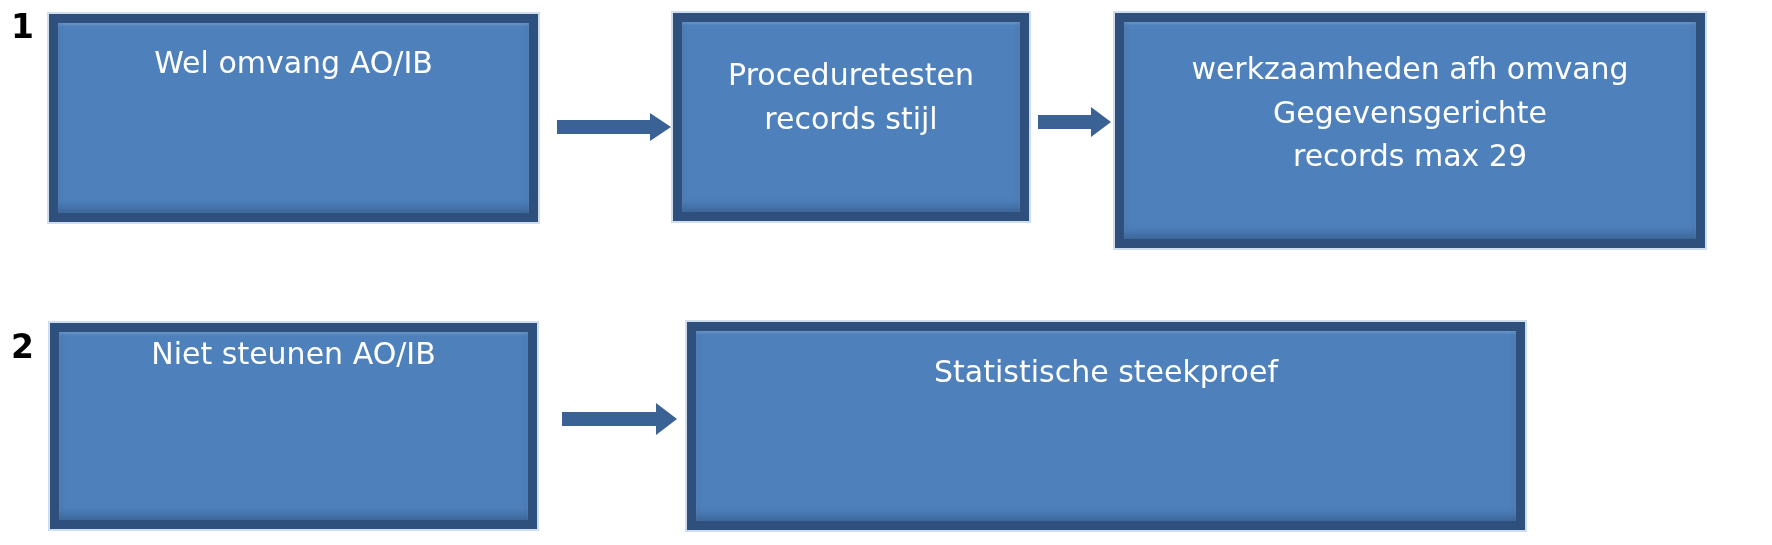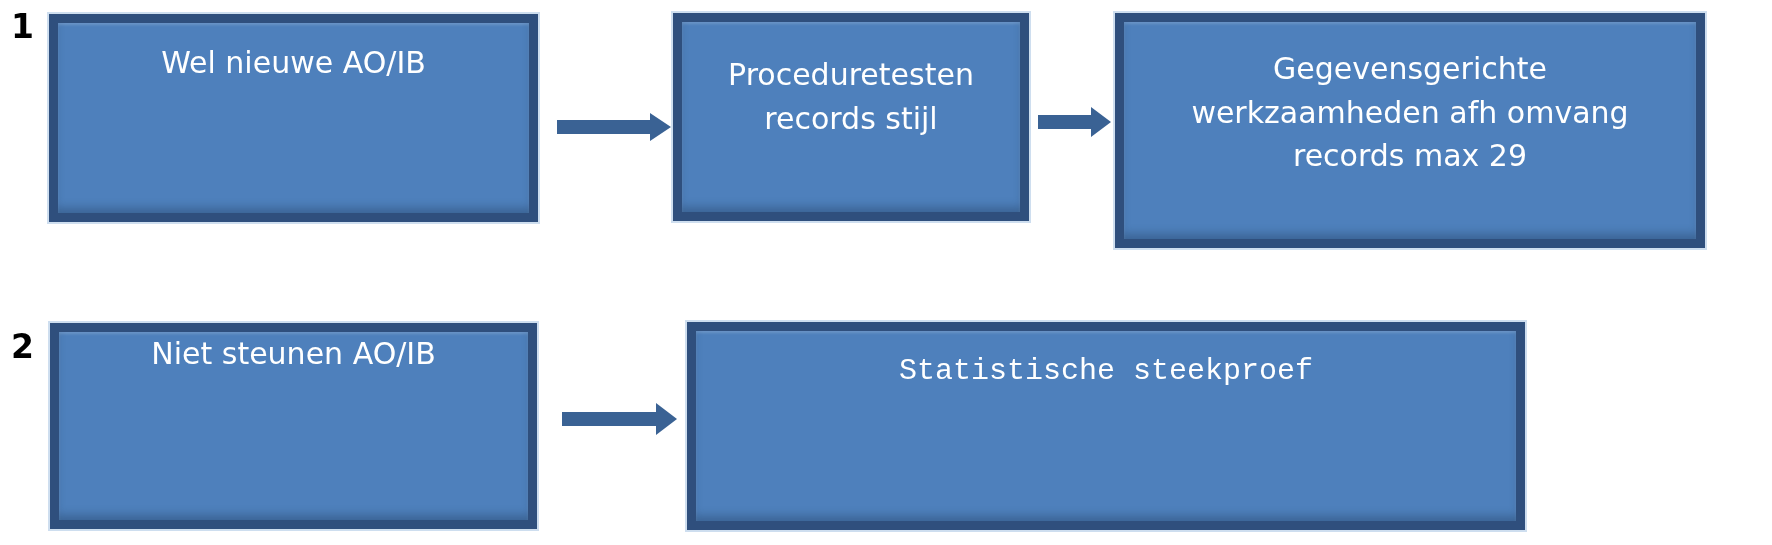--- a/index.html
+++ b/index.html
@@ -39,58 +39,58 @@
     text-align: center;
     padding-left: 10px;
     padding-right: 10px;
   }
   .flow-box .line { display: block; }
 
   .b1 { left: 49px;   top: 14px;  width: 489px; height: 208px; padding-top: 18px; }
   .b2 { left: 673px;  top: 13px;  width: 356px; height: 208px; padding-top: 31px; }
   .b3 { left: 1115px; top: 13px;  width: 590px; height: 235px; padding-top: 25px; }
   .b4 { left: 50px;   top: 323px; width: 487px; height: 206px; }
-  .b5 { left: 687px;  top: 322px; width: 838px; height: 208px; padding-top: 19px; font-family: Liberation Mono, monospace; }
+  .b5 { left: 687px;  top: 322px; width: 838px; height: 208px; padding-top: 19px; }
 
   .arrow {
     position: absolute;
     color: var(--arrow, #3A6294);
     display: block;
   }
   .a1 { left: 557px;  top: 113px; }
   .a2 { left: 1038px; top: 107px; }
   .a3 { left: 562px;  top: 403px; }
 </style>
 </head>
 <body>
 
 <div class="canvas">
 
   <div class="row-label l1">1</div>
 
   <div class="flow-box b1">
-    <span class="line">Wel nieuwe AO/IB</span>
+    <span class="line">Wel omvang AO/IB</span>
   </div>
 
   <svg class="arrow a1" width="114" height="28" viewBox="0 0 114 28" aria-hidden="true">
     <polygon points="0,7 93,7 93,0 114,14 93,28 93,21 0,21" fill="currentColor"></polygon>
   </svg>
 
   <div class="flow-box b2">
     <span class="line">Proceduretesten</span>
     <span class="line">records stijl</span>
   </div>
 
   <svg class="arrow a2" width="73" height="30" viewBox="0 0 73 30" aria-hidden="true">
     <polygon points="0,8 53,8 53,0 73,15 53,30 53,22 0,22" fill="currentColor"></polygon>
   </svg>
 
   <div class="flow-box b3">
+    <span class="line">werkzaamheden afh omvang</span>
     <span class="line">Gegevensgerichte</span>
-    <span class="line">werkzaamheden afh omvang</span>
     <span class="line">records max 29</span>
   </div>
 
   <div class="row-label l2">2</div>
 
   <div class="flow-box b4">
     <span class="line">Niet steunen AO/IB</span>
   </div>
 
   <svg class="arrow a3" width="115" height="32" viewBox="0 0 115 32" aria-hidden="true">

